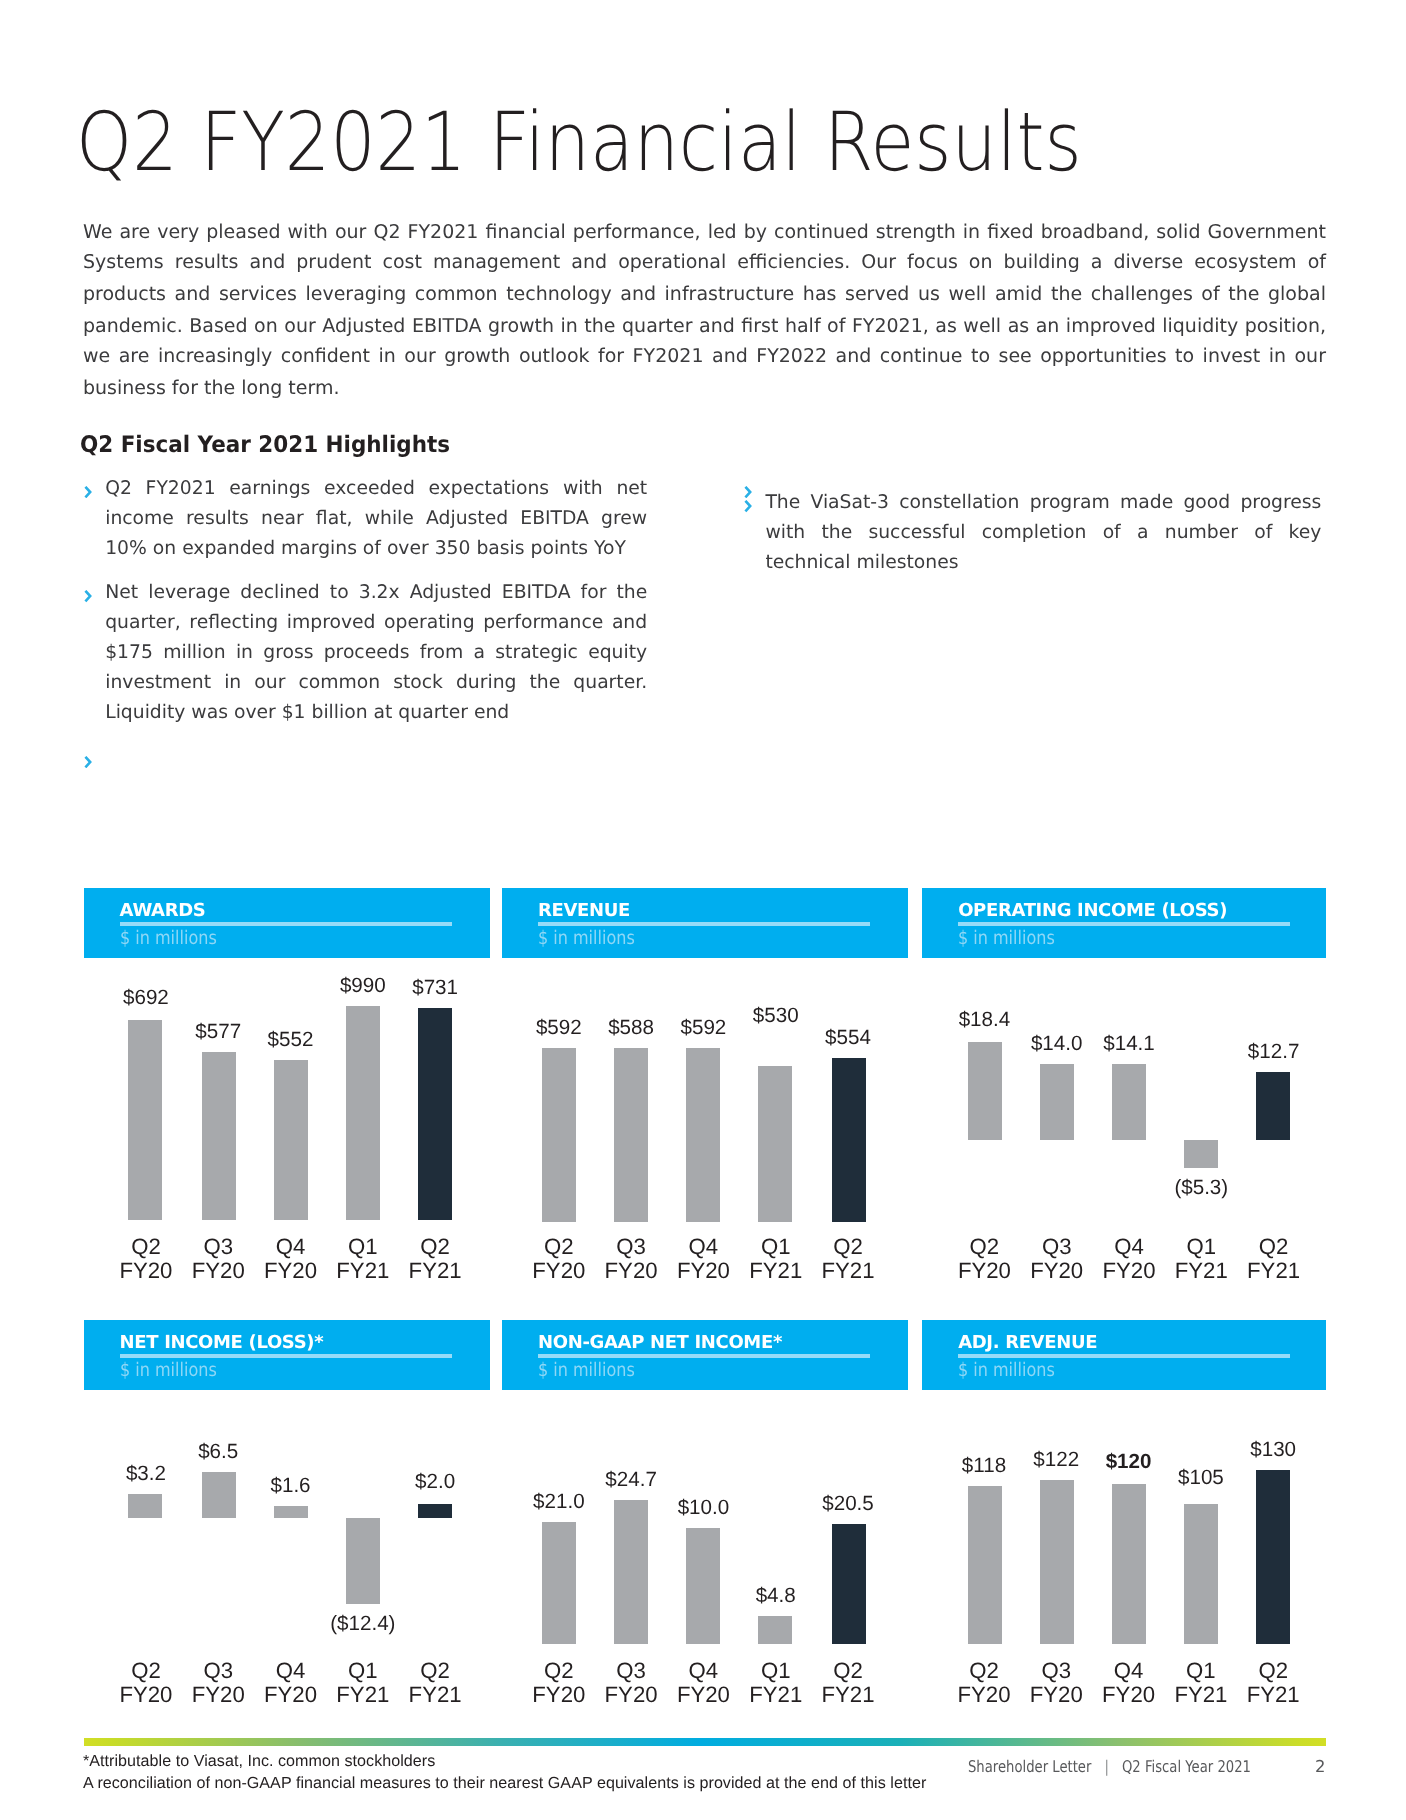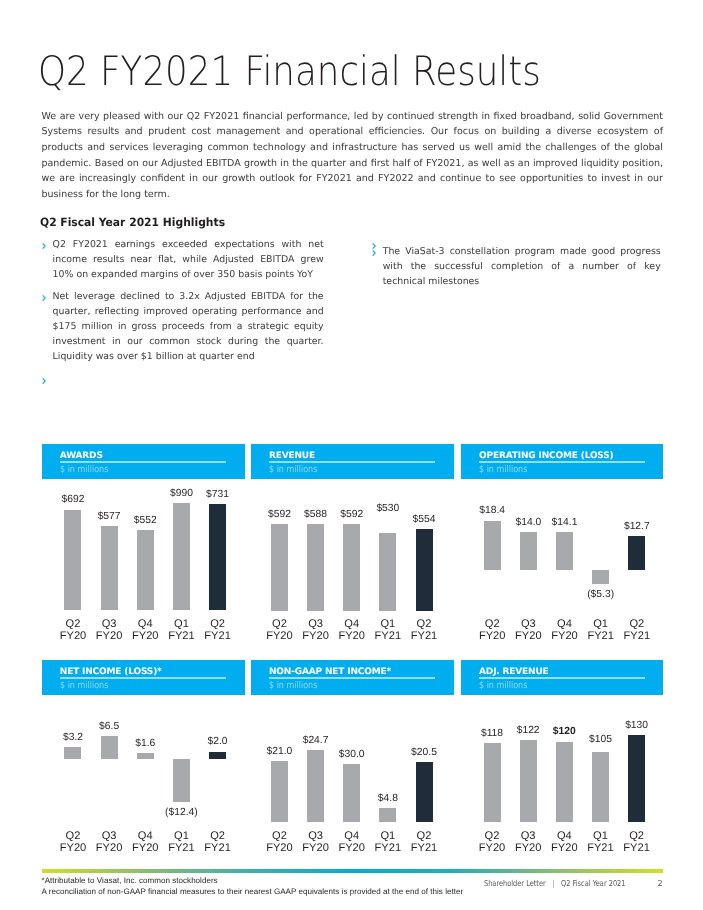--- a/index.html
+++ b/index.html
@@ -282,21 +282,21 @@
             <div class="ct">NON-GAAP NET INCOME*</div>
             <div class="rule"></div>
             <div class="cs">$ in millions</div>
           </div>
           <div class="plot">
             <div class="bar gray" style="left: 19.925px; top: 100.91px; height: 60.69px;"></div>
             <div class="vlabel" style="left: -1.575px; top: 86.71px;">$21.0</div>
             <div class="bar gray" style="left: 56.075px; top: 90.217px; height: 71.383px;"></div>
             <div class="vlabel" style="left: 34.575px; top: 76.017px;">$24.7</div>
             <div class="bar gray" style="left: 92.225px; top: 103.8px; height: 57.8px;"></div>
-            <div class="vlabel" style="left: 70.725px; top: 89.6px;">$30.0</div>
+            <div class="vlabel" style="left: 70.725px; top: 89.6px;">$10.0</div>
             <div class="bar gray" style="left: 128.375px; top: 147.728px; height: 13.872px;"></div>
             <div class="vlabel" style="left: 106.875px; top: 133.528px;">$4.8</div>
             <div class="bar dark" style="left: 164.525px; top: 102.355px; height: 59.245px;"></div>
             <div class="vlabel" style="left: 143.025px; top: 88.155px;">$20.5</div>
             <div class="xlab" style="left: -1.575px; top: 169.5px;">
               <div>Q2</div>
               <div>FY20</div>
             </div>
             <div class="xlab" style="left: 34.575px; top: 169.5px;">
               <div>Q3</div>

